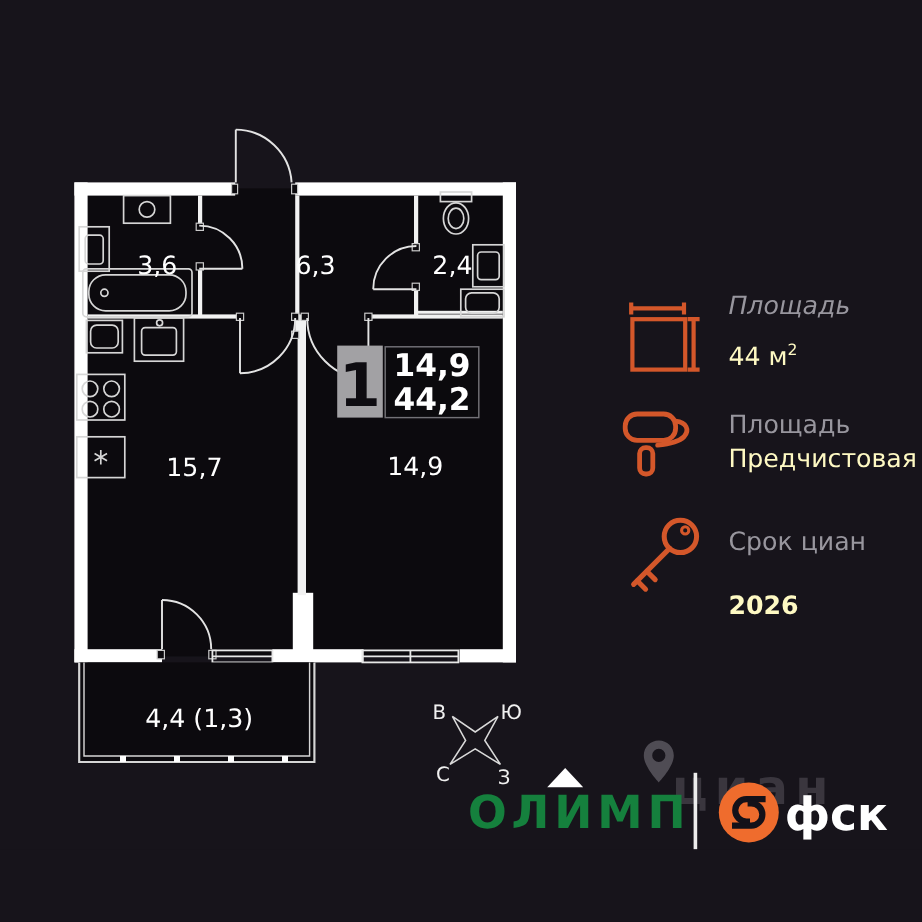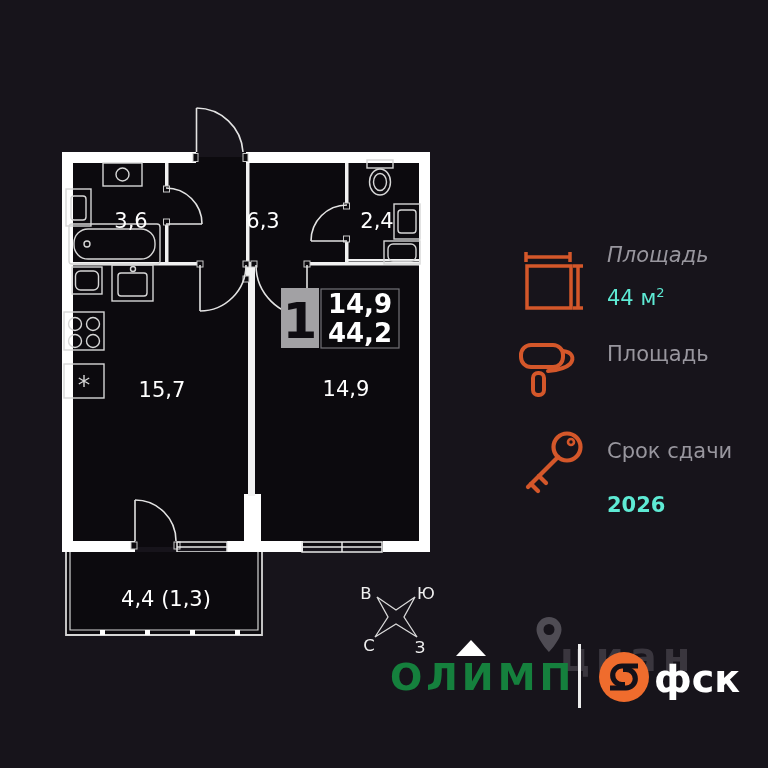--- a/index.html
+++ b/index.html
@@ -5,21 +5,21 @@
   html,body{margin:0;padding:0;background:#17141b;}
   .stage{
     position:relative;width:768px;height:708px;overflow:hidden;
     background:#17141b;font-family:"DejaVu Sans",sans-serif;text-align:center;
   }
   .stage svg{display:block;}
   .plan-svg{position:absolute;left:0;top:0;z-index:1;}
   
   .info-icon{position:absolute;z-index:2;}
   .info-label{position:absolute;z-index:2;color:#98969e;font-size:21px;line-height:1.1;}
-  .info-value{position:absolute;z-index:2;color:#5eead4;font-size:21px;line-height:1.1;}
+  .info-value{position:absolute;z-index:2;color:#fef9c3;font-size:21px;line-height:1.1;}
   .info-value sup{font-size:13px;}
   .pos-a-icon{left:513px;top:243px;}
   .pos-a-label{left:607px;top:244px;font-style:italic;}
   .pos-a-value{left:607px;top:286px;}
   .pos-f-icon{left:513px;top:337px;}
   .pos-f-label{left:607px;top:343px;}
   .pos-f-value{left:607px;top:371px;}
   .pos-k-icon{left:514px;top:428px;}
   .pos-k-label{left:607px;top:440px;}
   .pos-k-value1{left:607px;top:467px;}
@@ -228,31 +228,32 @@
   <div class="info-value pos-a-value"><span>44 м</span><sup>2</sup></div>
 
   <svg class="info-icon pos-f-icon" width="72" height="72" viewBox="0 0 72 72">
     <g stroke="#d4572a" stroke-width="4" fill="none" stroke-linecap="round" stroke-linejoin="round">
       <rect x="8" y="8" width="42" height="22" rx="10"></rect>
       <path d="M50,14 c9,1 12,7 7,13 c-4,4 -12,6 -22,7"></path>
       <rect x="20" y="36" width="11" height="22" rx="5"></rect>
     </g>
   </svg>
   <div class="info-label pos-f-label">Площадь</div>
+  <div class="info-value pos-f-value">Предчистовая</div>
 
   <svg class="info-icon pos-k-icon" width="76" height="76" viewBox="0 0 76 76">
     <g stroke="#d4572a" stroke-width="4.2" fill="none" stroke-linecap="round">
       <circle cx="53" cy="19" r="13.5"></circle>
       <circle cx="57" cy="14" r="3" stroke-width="2.6"></circle>
       <path d="M44,29 L14,59"></path>
       <path d="M25,48 L32,55"></path>
       <path d="M17,56 L24,63"></path>
     </g>
   </svg>
-  <div class="info-label pos-k-label">Срок сдачи</div>
+  <div class="info-label pos-k-label">Срок циан</div>
   <div class="info-value pos-k-value2">2026</div>
 
   <div class="olimp-triangle"></div>
   <div class="olimp">ОЛИМП</div>
   <div class="logo-divider"></div>
   <svg class="fsk-logo" width="152" height="56" viewBox="0 0 152 56">
     <circle cx="27" cy="28" r="25" fill="#ef6c2d"></circle>
     <g stroke="#141119" stroke-width="5.2" fill="none">
       <path d="M41,17 H25 A9.3,9.3 0 0 0 25,35.6 H28"></path>
       <path d="M13,39 H29 A9.3,9.3 0 0 0 29,20.4 H26"></path>

